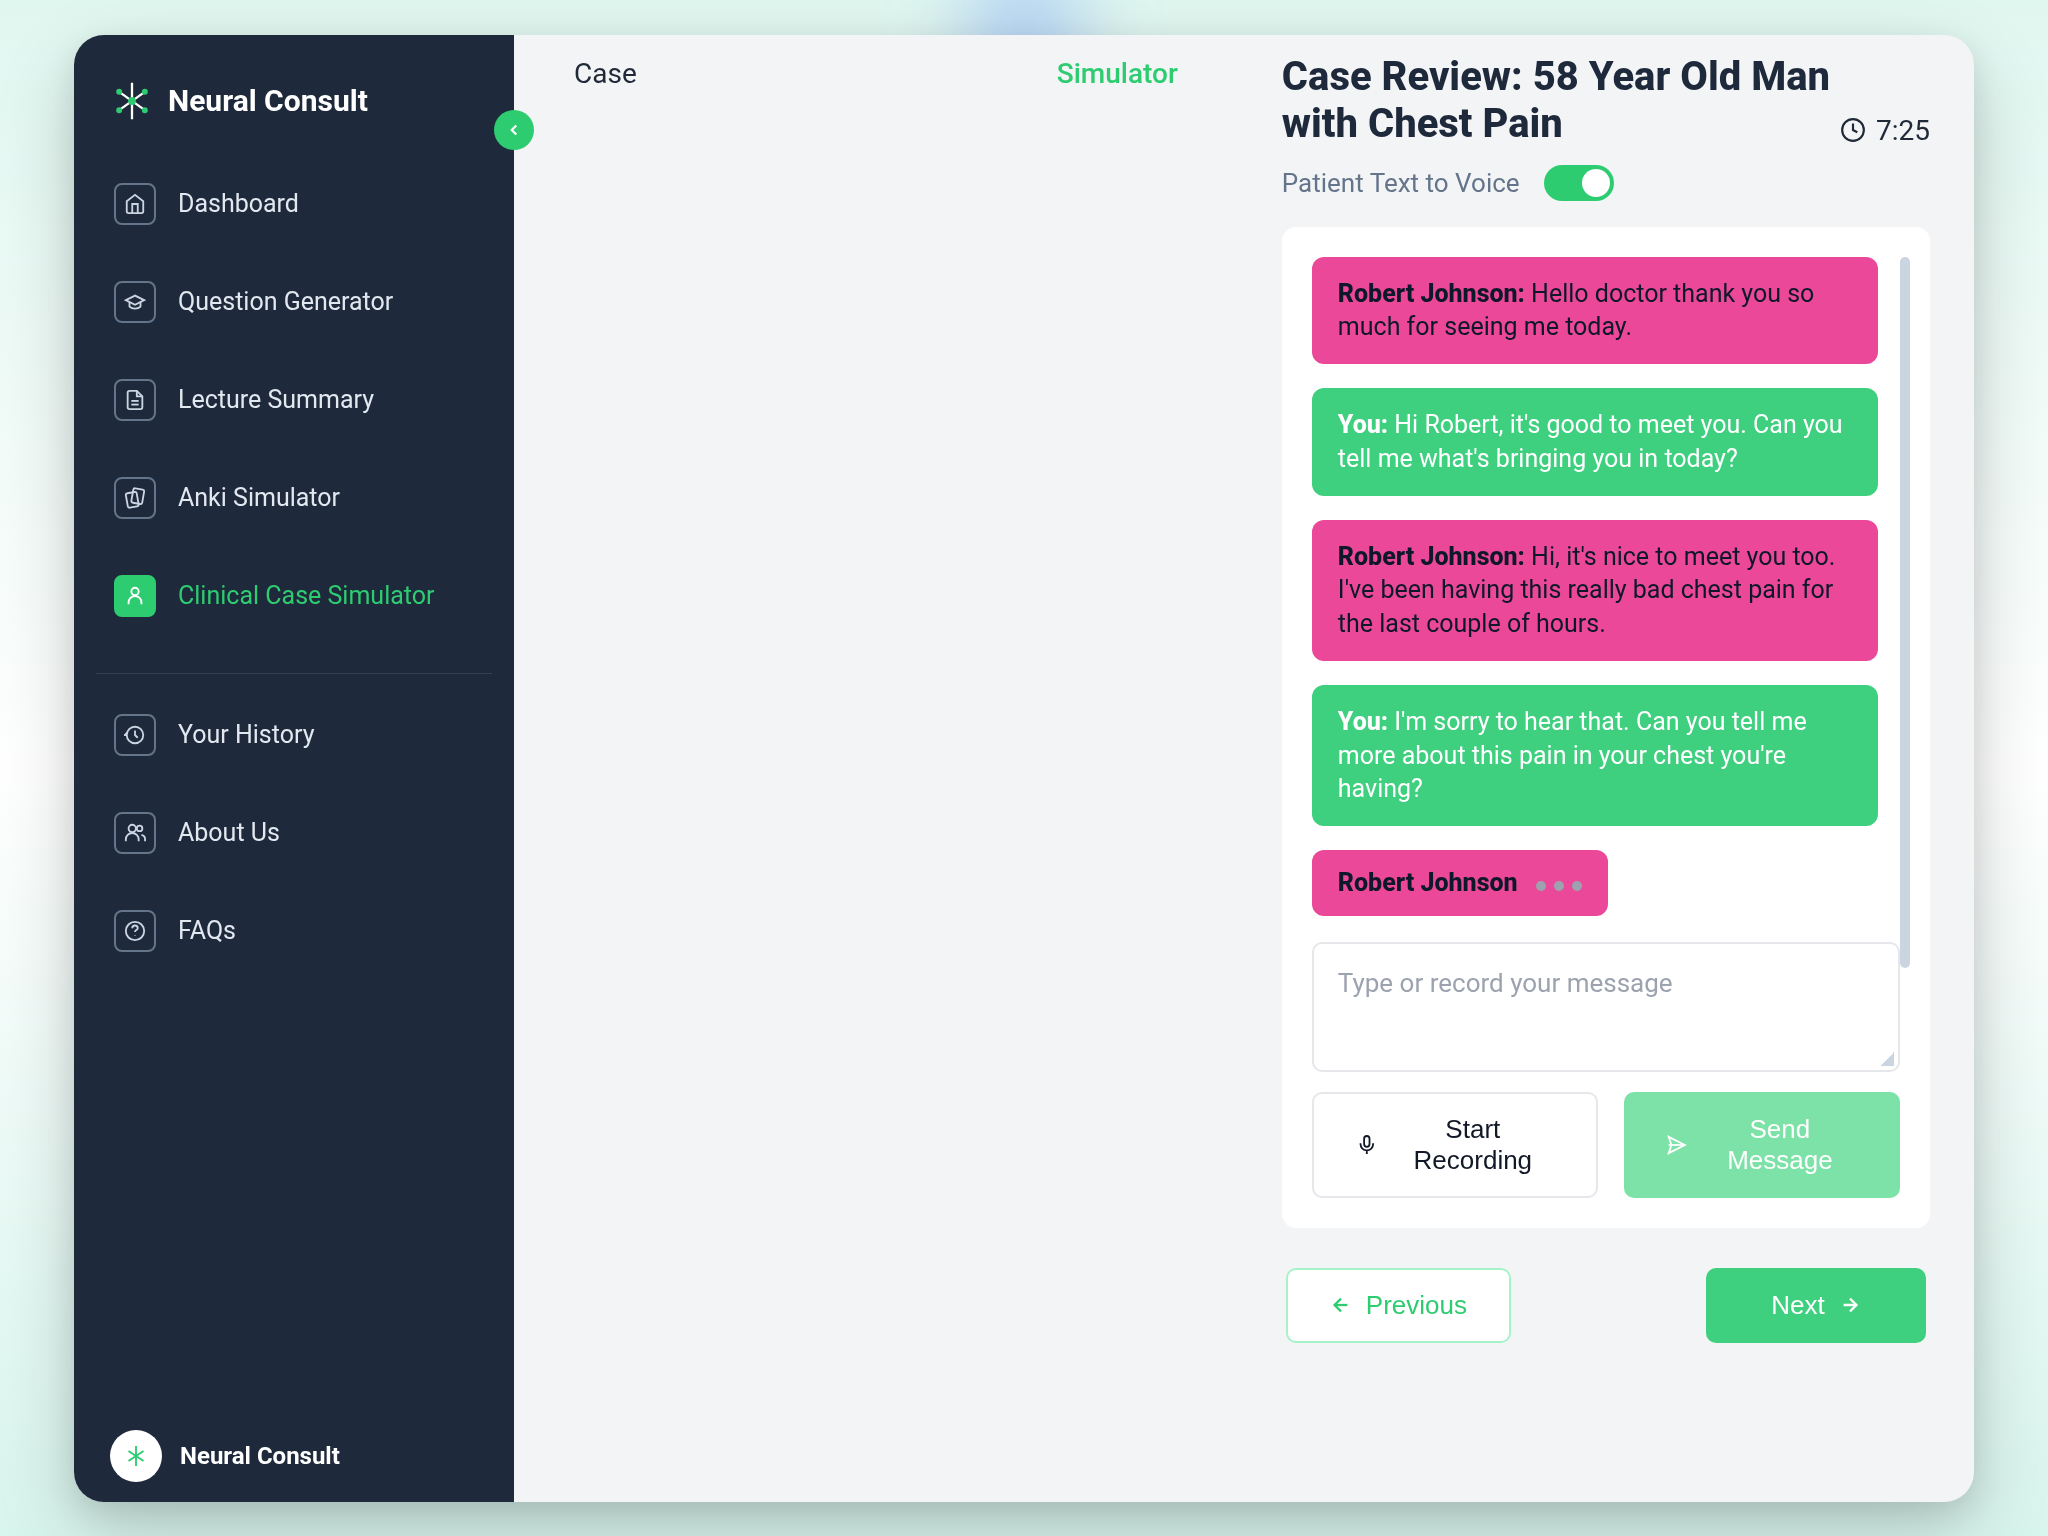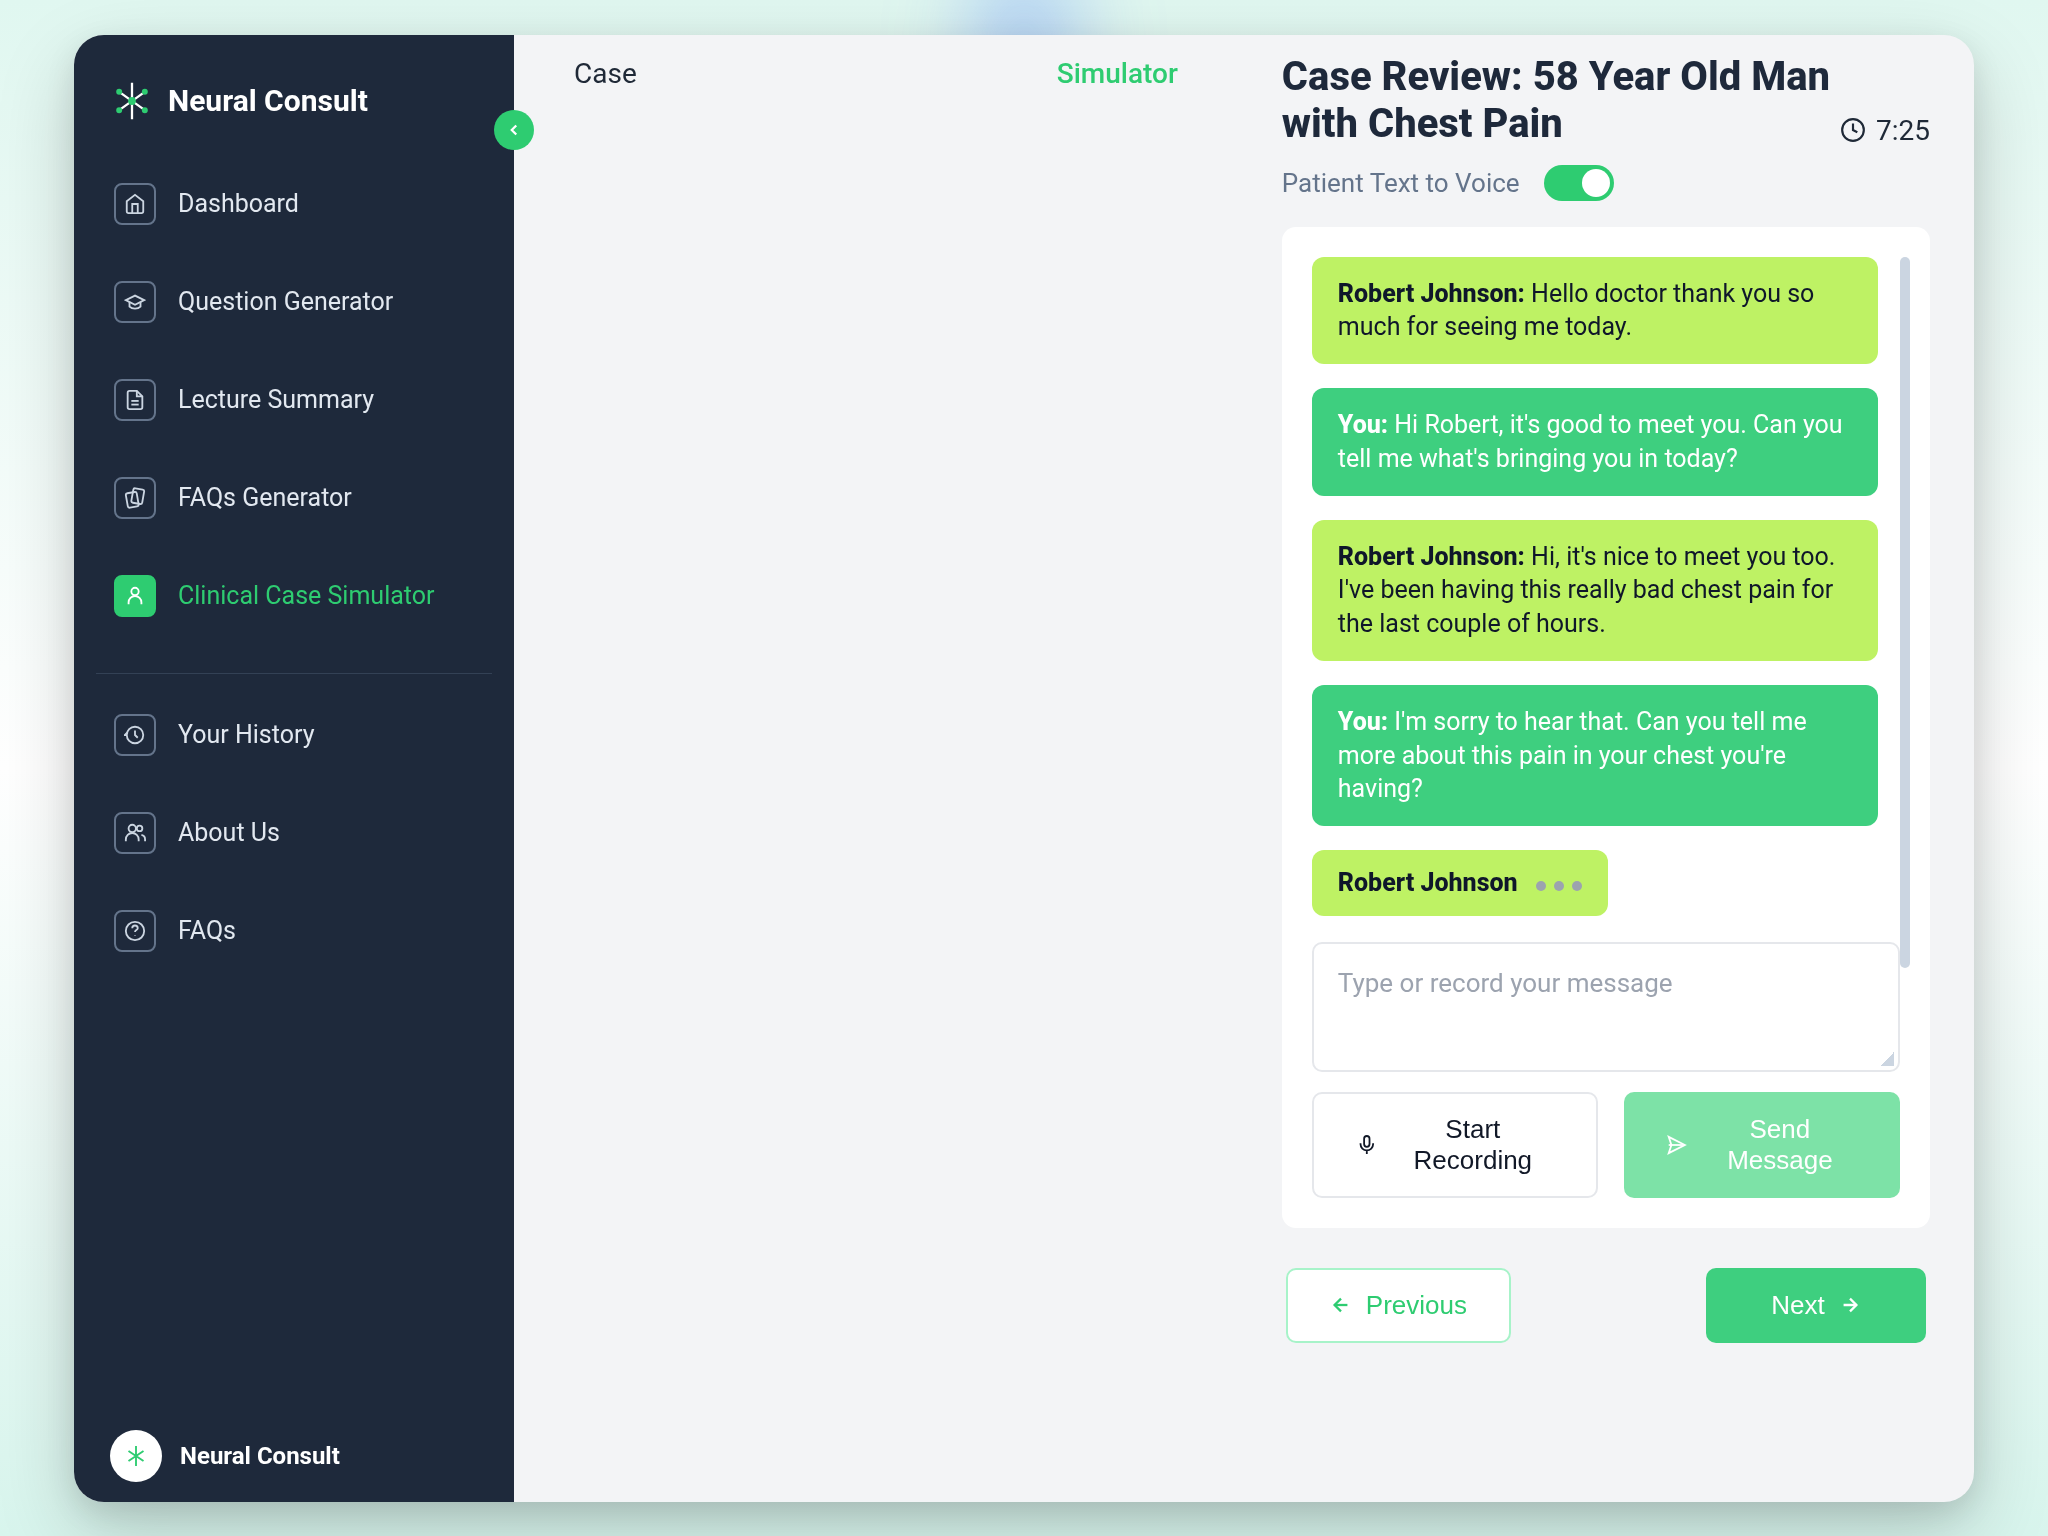--- a/index.html
+++ b/index.html
@@ -149,21 +149,21 @@
   position: relative;
 }
 .chat-area { display: flex; flex-direction: column; gap: 24px; margin-bottom: 26px; padding-right: 22px; }
 .msg {
   padding: 20px 26px;
   border-radius: 12px;
   font-size: 25px;
   line-height: 1.35;
   max-width: 960px;
 }
-.msg.patient { background: #bef264; color: #0f172a; align-self: flex-start; }
+.msg.patient { background: #ec4899; color: #0f172a; align-self: flex-start; }
 .msg.user { background: #3ecf7f; color: #fff; align-self: flex-end; }
 .msg .sender { font-weight: 800; }
 .msg.user .sender { color: #fff; }
 .typing-dots { display: inline-flex; gap: 8px; margin-left: 18px; align-items: center; }
 .typing-dots span { width: 10px; height: 10px; border-radius: 50%; background: #9ca3af; display: inline-block; }
 .scroll-indicator { position: absolute; right: 20px; top: 30px; bottom: 260px; width: 10px; background: #cbd5e1; border-radius: 5px; }
 .input-area {
   border: 2px solid #e5e7eb;
   border-radius: 10px;
   padding: 24px;
@@ -256,21 +256,21 @@
           </span>
           <span>Lecture Summary</span>
         </div>
         <div class="nav-item">
           <span class="icon-box">
             <svg width="22" height="22" viewBox="0 0 24 24" fill="none" stroke="#cbd5e1" stroke-width="2">
               <rect x="3" y="6" width="12" height="16" rx="2" transform="rotate(-10 9 14)"></rect>
               <rect x="9" y="2" width="12" height="16" rx="2" transform="rotate(10 15 10)"></rect>
             </svg>
           </span>
-          <span>FAQs Generator</span>
+          <span>Anki Simulator</span>
         </div>
         <div class="nav-item active">
           <span class="icon-box">
             <svg width="22" height="22" viewBox="0 0 24 24" fill="none" stroke="#fff" stroke-width="2">
               <circle cx="12" cy="7" r="4"></circle>
               <path d="M5 21v-2a7 7 0 0114 0v2"></path>
             </svg>
           </span>
           <span>Clinical Case Simulator</span>
         </div>

